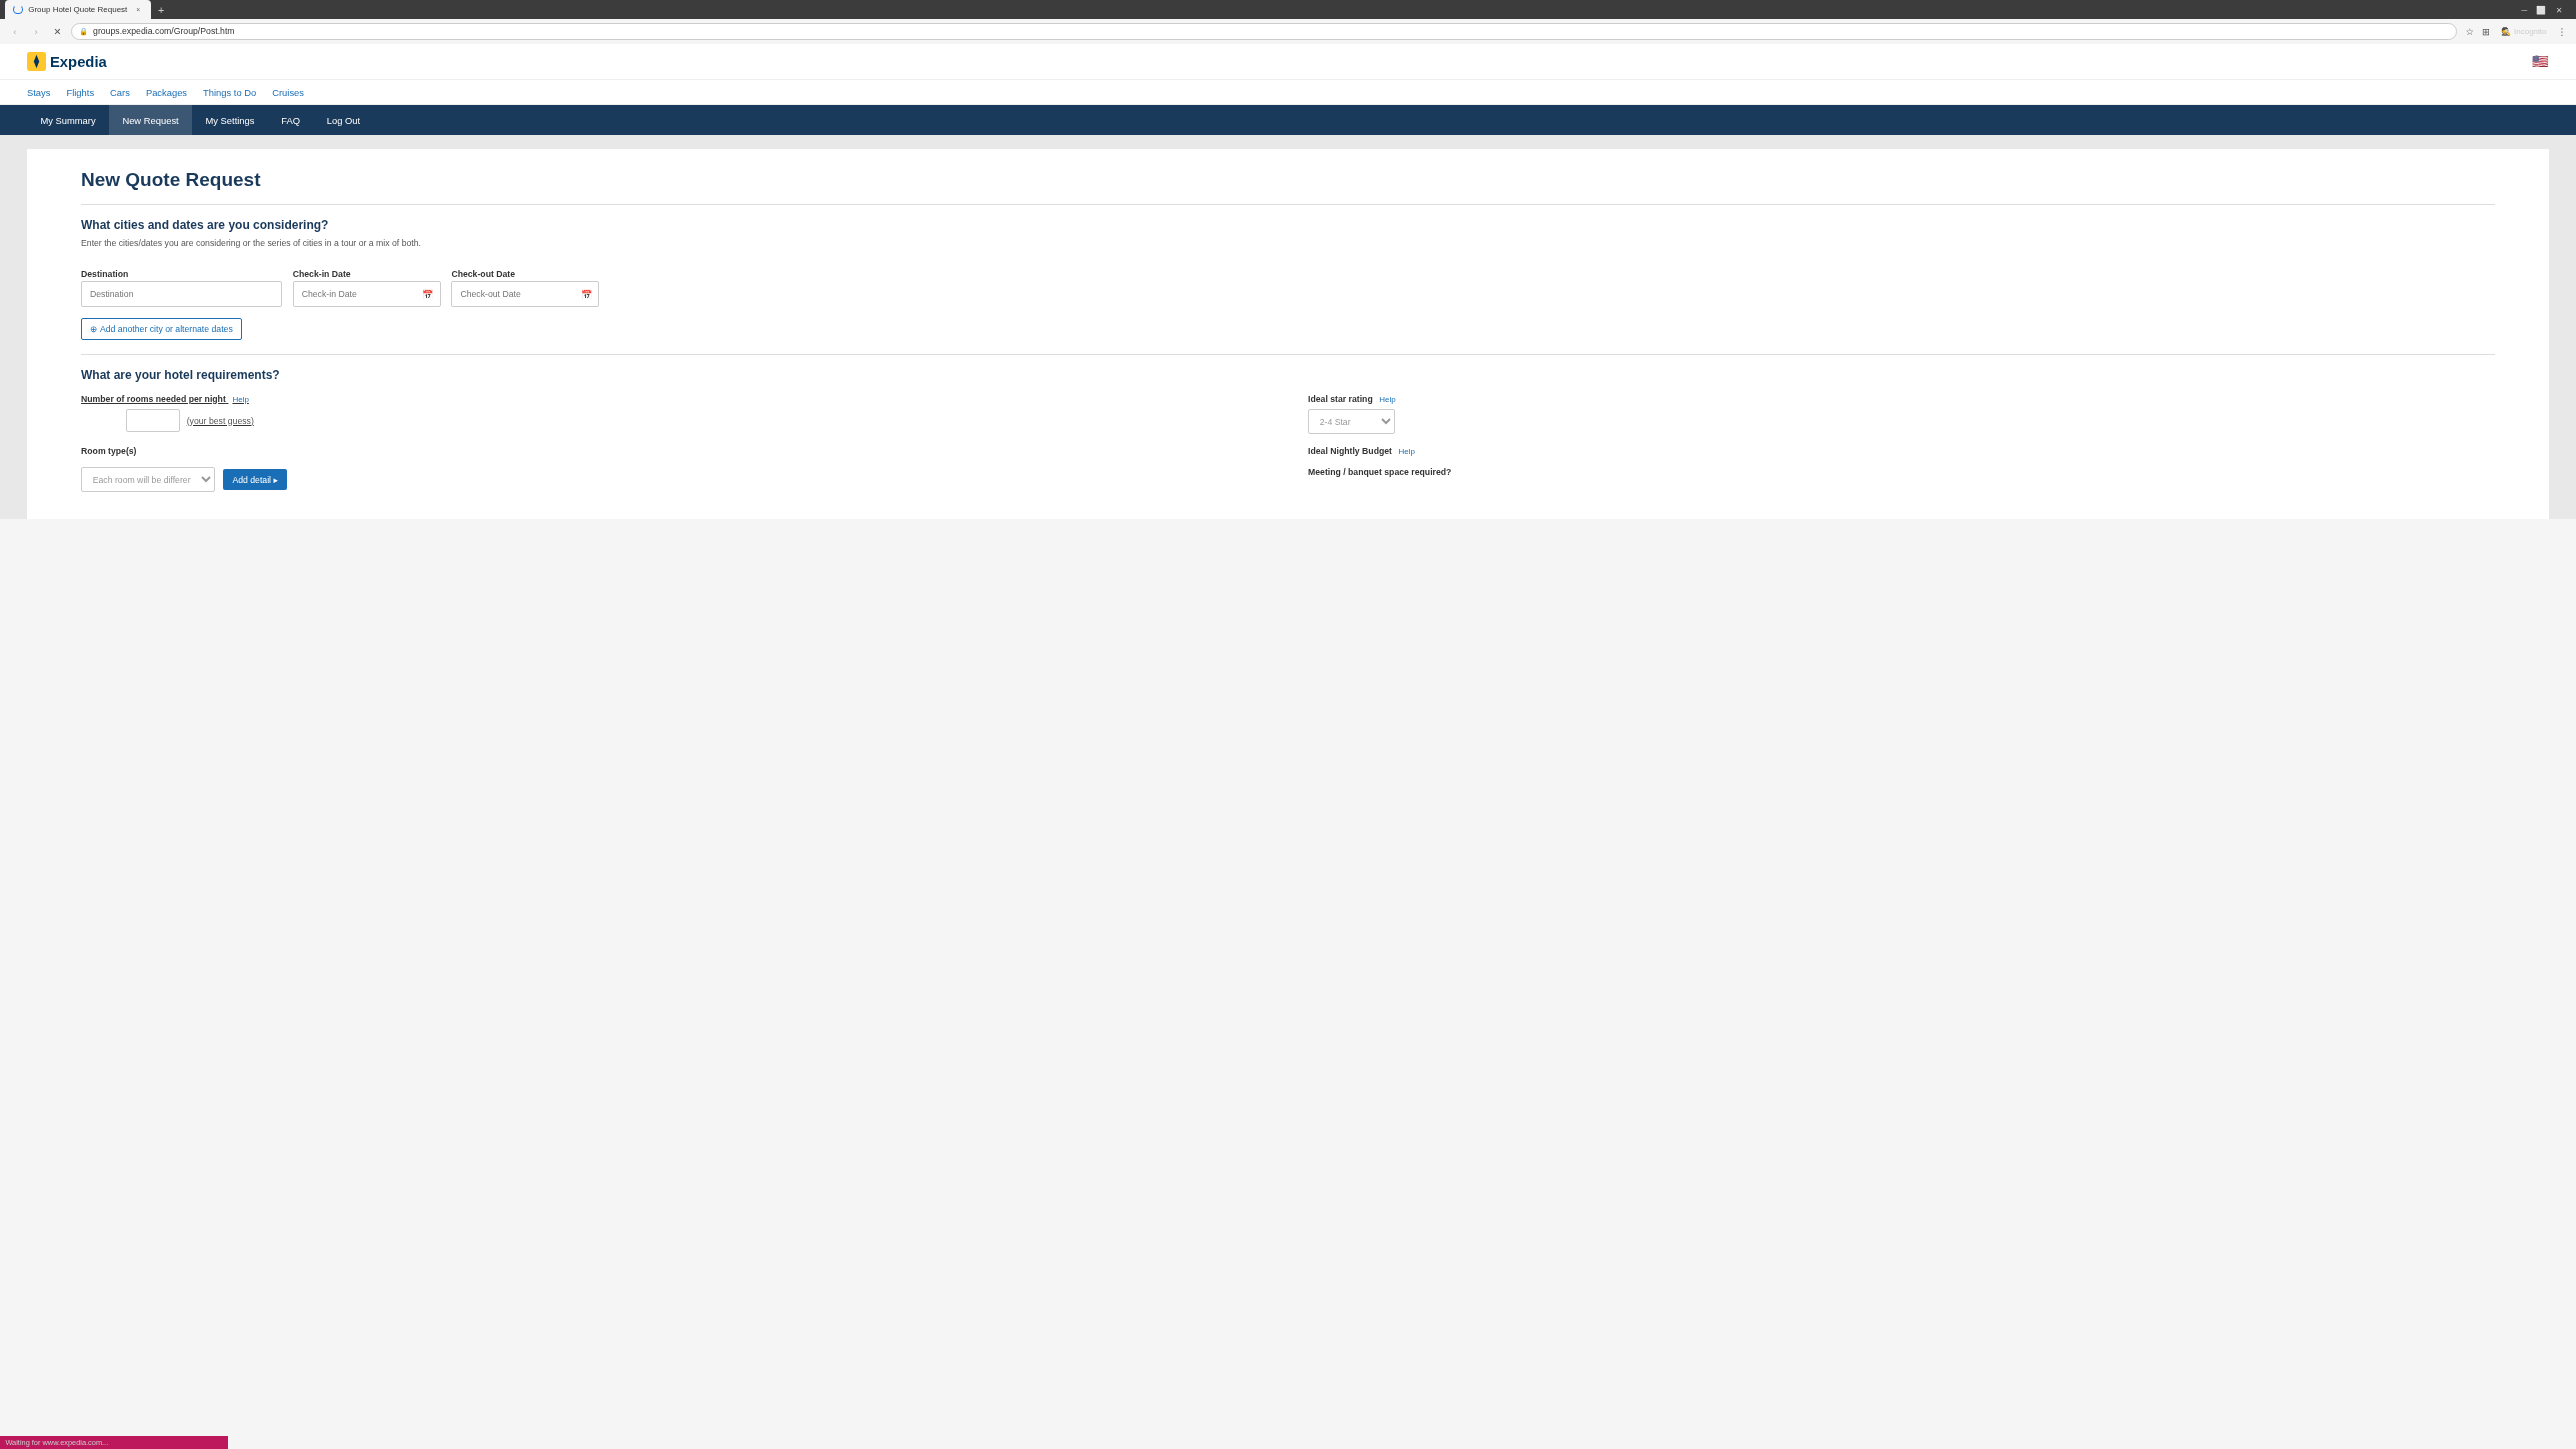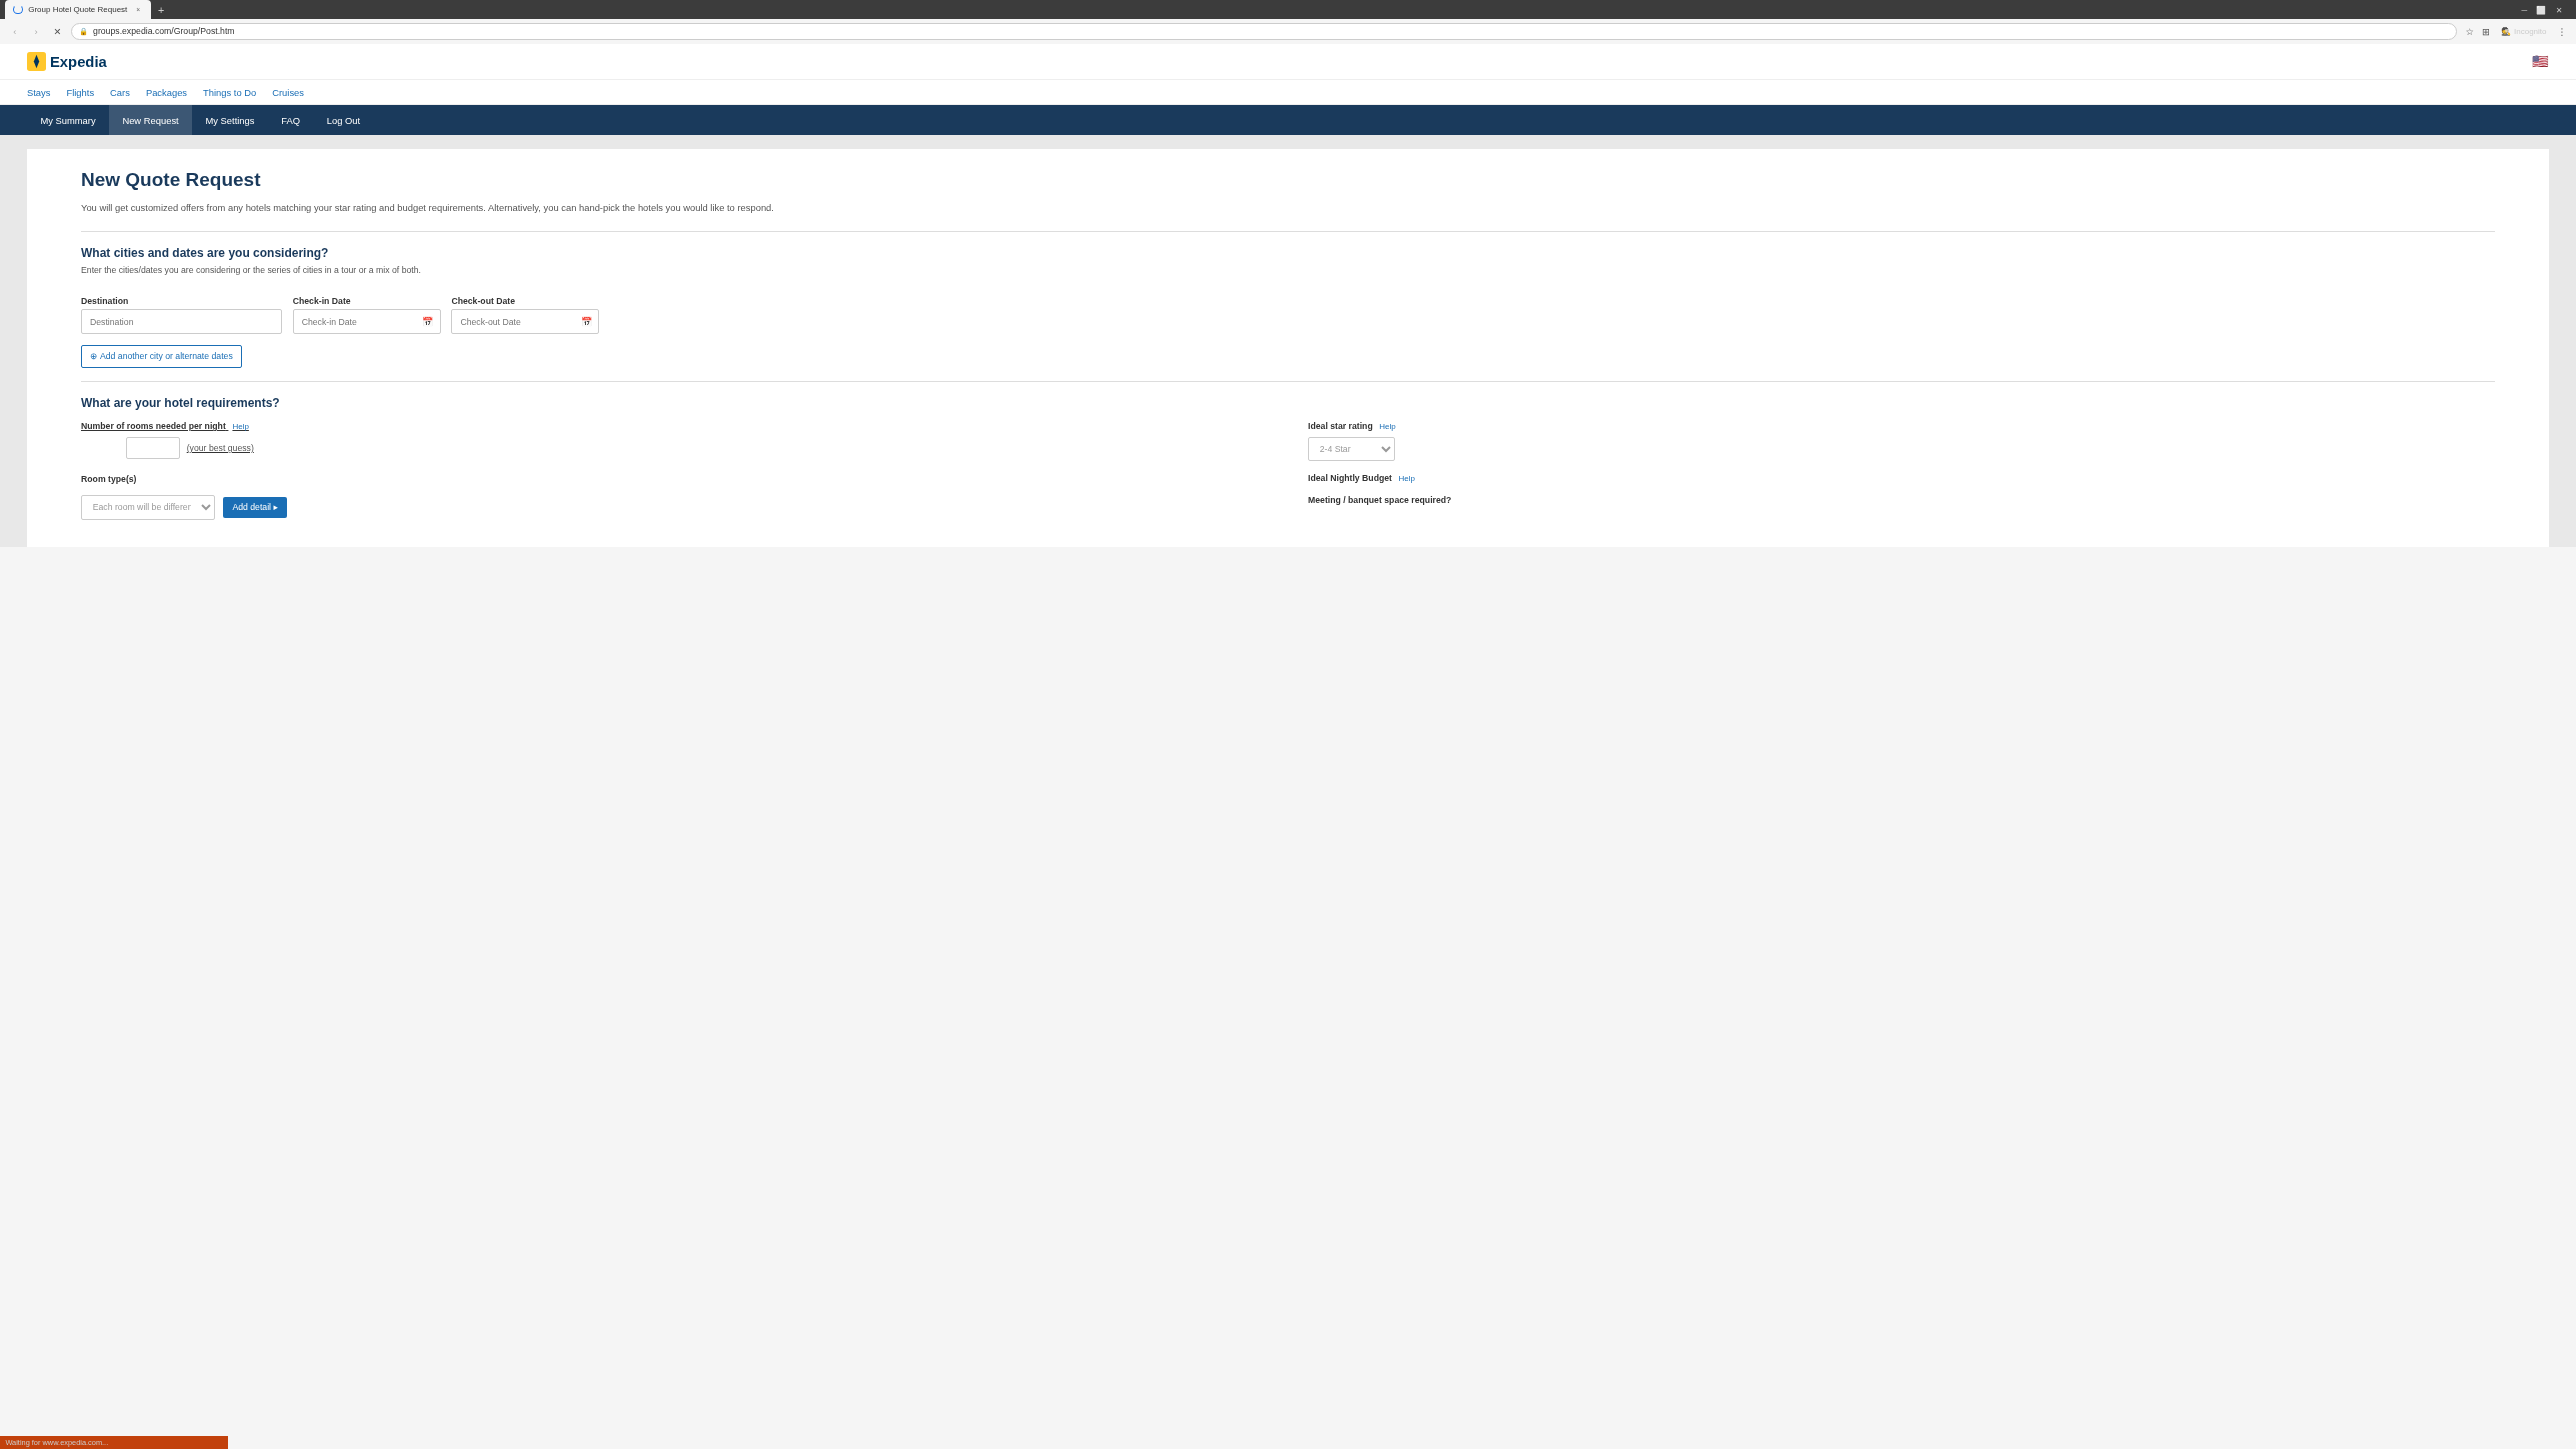--- a/index.html
+++ b/index.html
@@ -357,21 +357,21 @@
       background: #1a6eb5;
       color: white;
       border: none;
       border-radius: 2px;
       font-size: 8.7px;
       cursor: pointer;
     }
 
     
     .status-bar {
-      background: #c2410c;
+      background: #be185d;
       color: #ccc;
       font-size: 7.4px;
       padding: 2px 5.4px;
       position: fixed;
       bottom: 0;
       left: 0;
       width: 228px;
     }
 
     
@@ -453,21 +453,20 @@
     <a href="#" class="active">New Request</a>
     <a href="#">My Settings</a>
     <a href="#">FAQ</a>
     <a href="#">Log Out</a>
   </nav>
 
   <div class="content-wrapper">
     <div class="inner-page">
 
       <h1 class="page-title">New Quote Request</h1>
-      <p class="page-description">You will get customized offers from any hotels matching your star rating and budget requirements. Alternatively, you can hand-pick the hotels you would like to respond.</p>
 
       <hr class="section-divider">
 
       <section>
         <h2 class="section-title">What cities and dates are you considering?</h2>
         <p class="section-subtitle">Enter the cities/dates you are considering or the series of cities in a tour or a mix of both.</p>
 
         <div class="destination-row">
 
           <div class="field-group">

